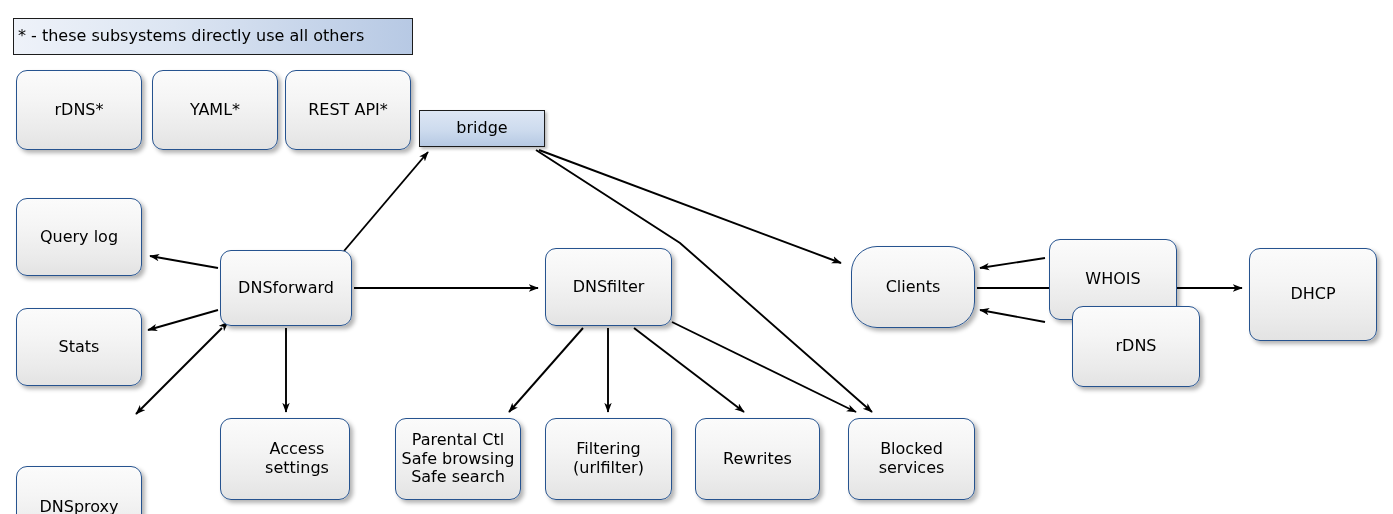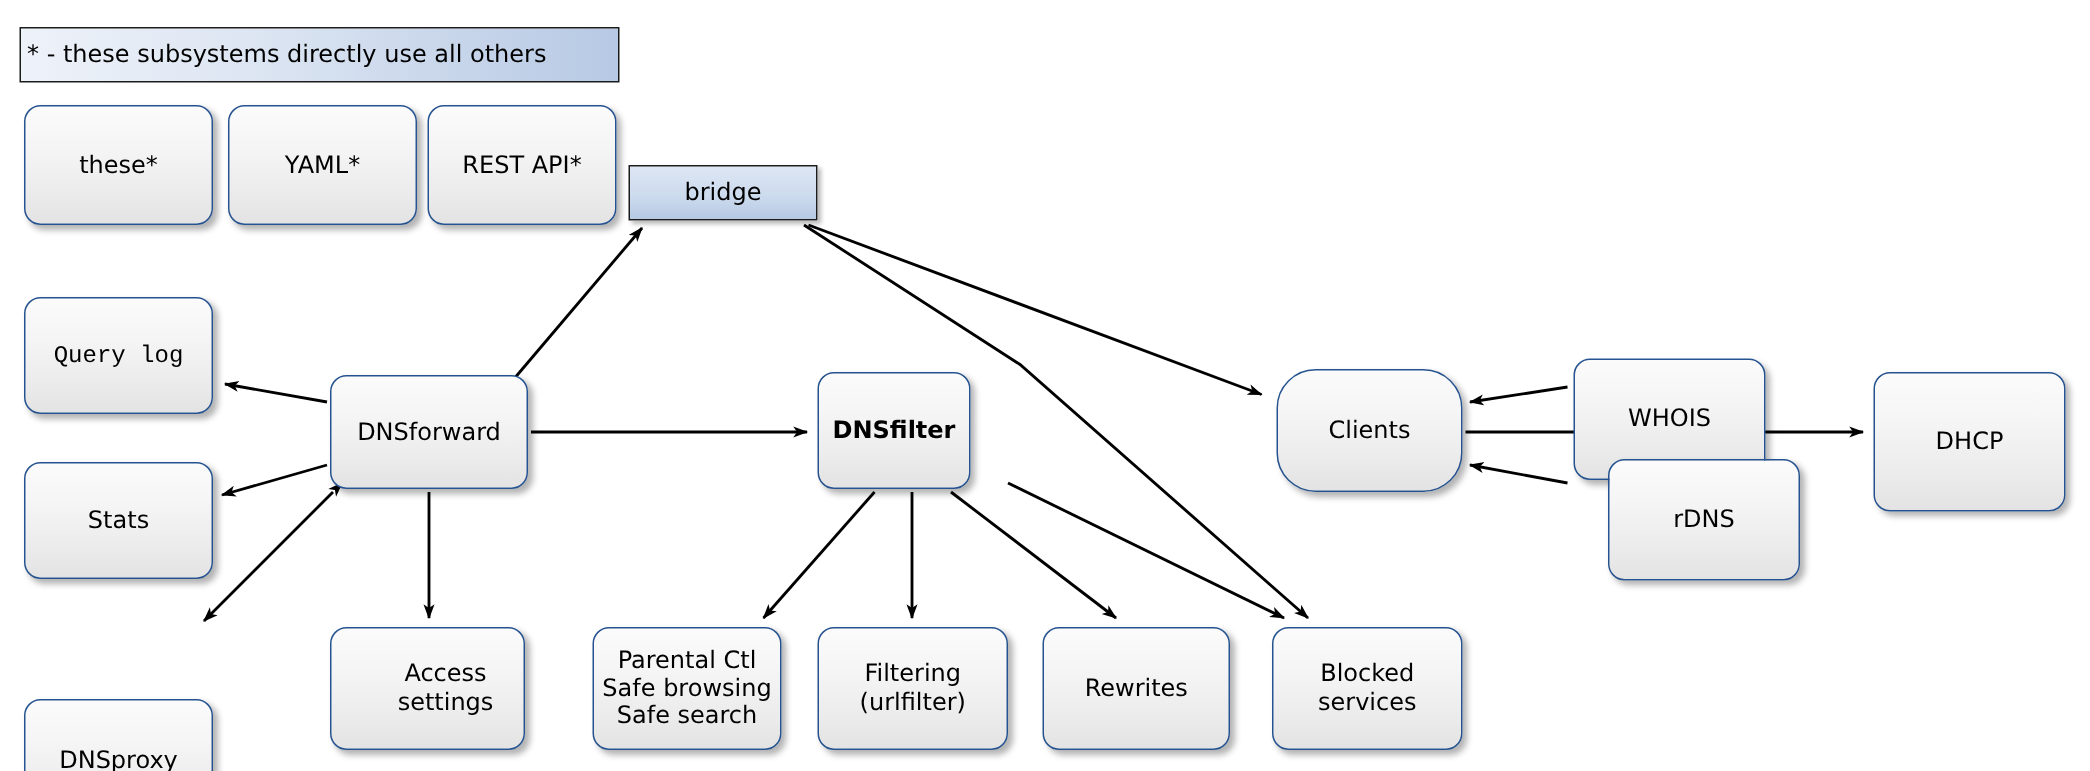--- a/index.html
+++ b/index.html
@@ -84,31 +84,31 @@
         <polyline points="634,328 744,412" fill="none" marker-end="url(#arrowEnd)"></polyline>
         <polyline points="672,322 856,412" fill="none" marker-end="url(#arrowEnd)"></polyline>
         <polyline points="1045,258 980,268" fill="none" marker-end="url(#arrowEnd)"></polyline>
         <polyline points="1045,322 980,310" fill="none" marker-end="url(#arrowEnd)"></polyline>
         <polyline points="977,288 1242,288" fill="none" marker-end="url(#arrowEnd)"></polyline>
       </g>
   </svg>
 
   <div id="nodes">
       <div class="node legend" style="left: 13px; top: 18px; width: 400px; height: 37px;"><span>* - these subsystems directly use all others</span></div>
-      <div class="node" style="left: 16px; top: 70px; width: 126px; height: 80px;"><span>these*</span></div>
+      <div class="node" style="left: 16px; top: 70px; width: 126px; height: 80px;"><span>rDNS*</span></div>
       <div class="node" style="left: 152px; top: 70px; width: 126px; height: 80px;"><span>YAML*</span></div>
       <div class="node" style="left: 285px; top: 70px; width: 126px; height: 80px;"><span>REST API*</span></div>
       <div class="node accent" style="left: 419px; top: 110px; width: 126px; height: 37px;"><span>bridge</span></div>
-      <div class="node" style="left: 16px; top: 198px; width: 126px; height: 78px; font-family: Liberation Mono, monospace;"><span>Query log</span></div>
+      <div class="node" style="left: 16px; top: 198px; width: 126px; height: 78px;"><span>Query log</span></div>
       <div class="node" style="left: 16px; top: 308px; width: 126px; height: 78px;"><span>Stats</span></div>
       <div class="node" style="left: 16px; top: 418px; width: 126px; height: 82px; margin-top: 48px;"><span>DNSproxy</span></div>
       <div class="node" style="left: 220px; top: 250px; width: 132px; height: 76px;"><span>DNSforward</span></div>
       <div class="node" style="left: 220px; top: 418px; width: 130px; height: 82px; padding-left: 24px;"><span>Access
 settings</span></div>
-      <div class="node" style="left: 545px; top: 248px; width: 102px; height: 78px; font-weight: bold;"><span>DNSfilter</span></div>
+      <div class="node" style="left: 545px; top: 248px; width: 127px; height: 78px;"><span>DNSfilter</span></div>
       <div class="node" style="left: 395px; top: 418px; width: 126px; height: 82px;"><span>Parental Ctl
 Safe browsing
 Safe search</span></div>
       <div class="node" style="left: 545px; top: 418px; width: 127px; height: 82px;"><span>Filtering
 (urlfilter)</span></div>
       <div class="node" style="left: 695px; top: 418px; width: 125px; height: 82px;"><span>Rewrites</span></div>
       <div class="node" style="left: 848px; top: 418px; width: 127px; height: 82px;"><span>Blocked
 services</span></div>
       <div class="node" style="left: 851px; top: 246px; width: 124px; height: 82px; border-radius: 26px;"><span>Clients</span></div>
       <div class="node" style="left: 1049px; top: 195px; width: 128px; height: 81px; margin-top: 44px;"><span>WHOIS</span></div>

